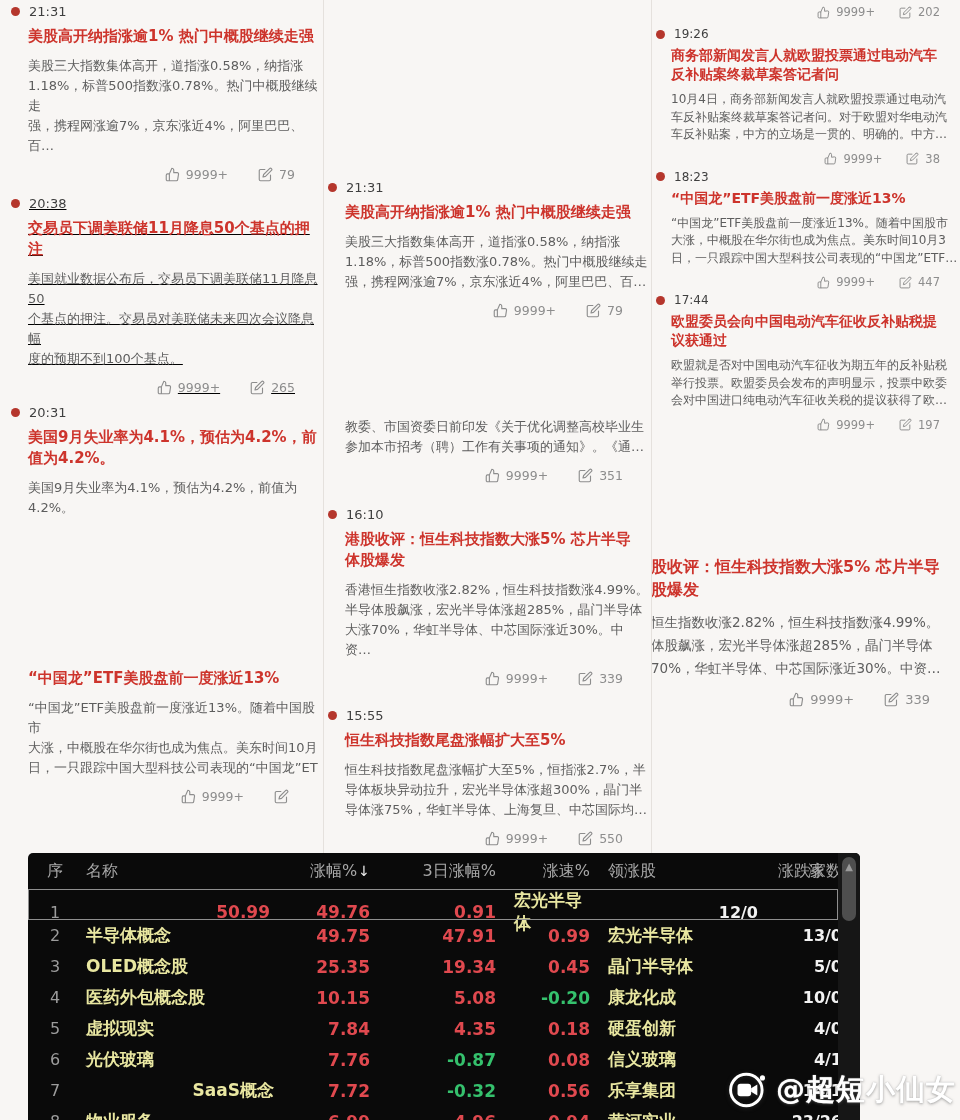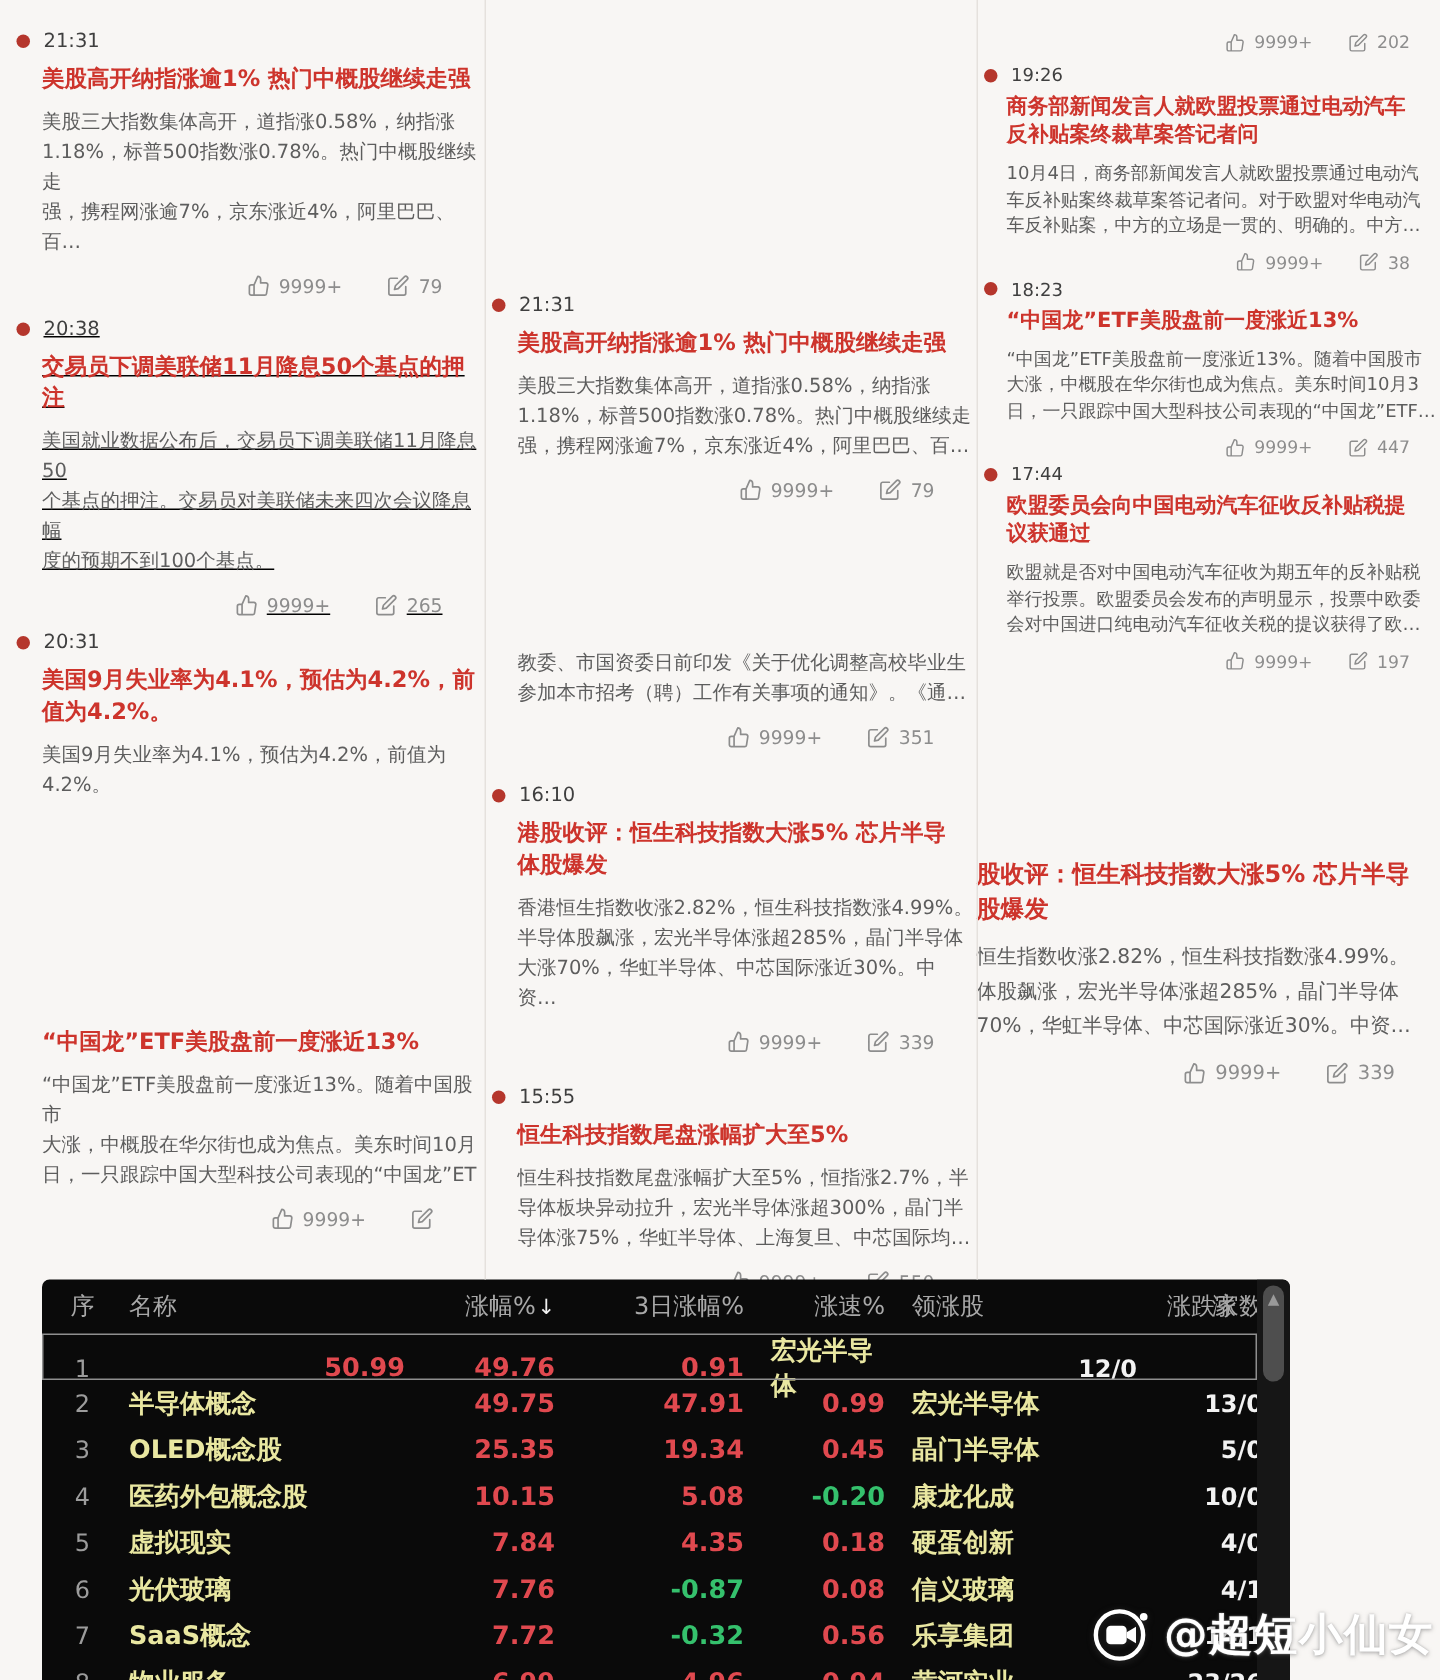--- a/index.html
+++ b/index.html
@@ -6,21 +6,21 @@
   html,body { width:960px; height:1120px; }
   body {
     font-family:"DejaVu Sans", sans-serif;
     background:#f8f6f4;
     position:relative;
     overflow:hidden;
   }
   .page { position:absolute; inset:0; }
 
   
-  .feed { position:absolute; top:16px; left:0; width:960px; height:853px; display:flex; }
+  .feed { position:absolute; top:0; left:0; width:960px; height:853px; display:flex; }
   .vline { position:absolute; top:0; width:1px; height:853px; background:#e5e1dd; z-index:3; }
   #vline-1 { left:323px; } #vline-2 { left:651px; }
 
   .col { position:relative; height:853px; overflow:hidden; }
   #col-left  { width:323px; padding:0 2px 0 28px; }
   #col-mid   { width:328px; padding:0 2px 0 22px; }
   #col-right { width:309px; padding:0 2px 0 20px; }
 
   .post { position:relative; }
   .post-time { display:flex; align-items:center; gap:9px; margin-bottom:7px;
@@ -468,21 +468,21 @@
           <div class="c-idx" style="color: rgb(156, 156, 156);">6</div>
           <div class="c-name" style="color: rgb(233, 231, 161);">光伏玻璃</div>
           <div class="c-chg" style="color: rgb(224, 73, 79);">7.76</div>
           <div class="c-chg3" style="color: rgb(53, 193, 109);">-0.87</div>
           <div class="c-spd" style="color: rgb(224, 73, 79);">0.08</div>
           <div class="c-leader" style="color: rgb(233, 231, 161);">信义玻璃</div>
           <div class="c-updown" style="color: rgb(242, 242, 242);">4/1</div>
         </div>
         <div class="trow">
           <div class="c-idx" style="color: rgb(156, 156, 156);">7</div>
-          <div class="c-name" style="color: rgb(233, 231, 161);">SaaS概念</div>
+          <div class="c-name" style="color: rgb(233, 231, 161); text-align: right;">SaaS概念</div>
           <div class="c-chg" style="color: rgb(224, 73, 79);">7.72</div>
           <div class="c-chg3" style="color: rgb(53, 193, 109);">-0.32</div>
           <div class="c-spd" style="color: rgb(224, 73, 79);">0.56</div>
           <div class="c-leader" style="color: rgb(233, 231, 161);">乐享集团</div>
           <div class="c-updown" style="color: rgb(242, 242, 242);">14/1</div>
         </div>
         <div class="trow">
           <div class="c-idx" style="color: rgb(156, 156, 156);">8</div>
           <div class="c-name" style="color: rgb(233, 231, 161);">物业服务</div>
           <div class="c-chg" style="color: rgb(224, 73, 79);">6.99</div>

